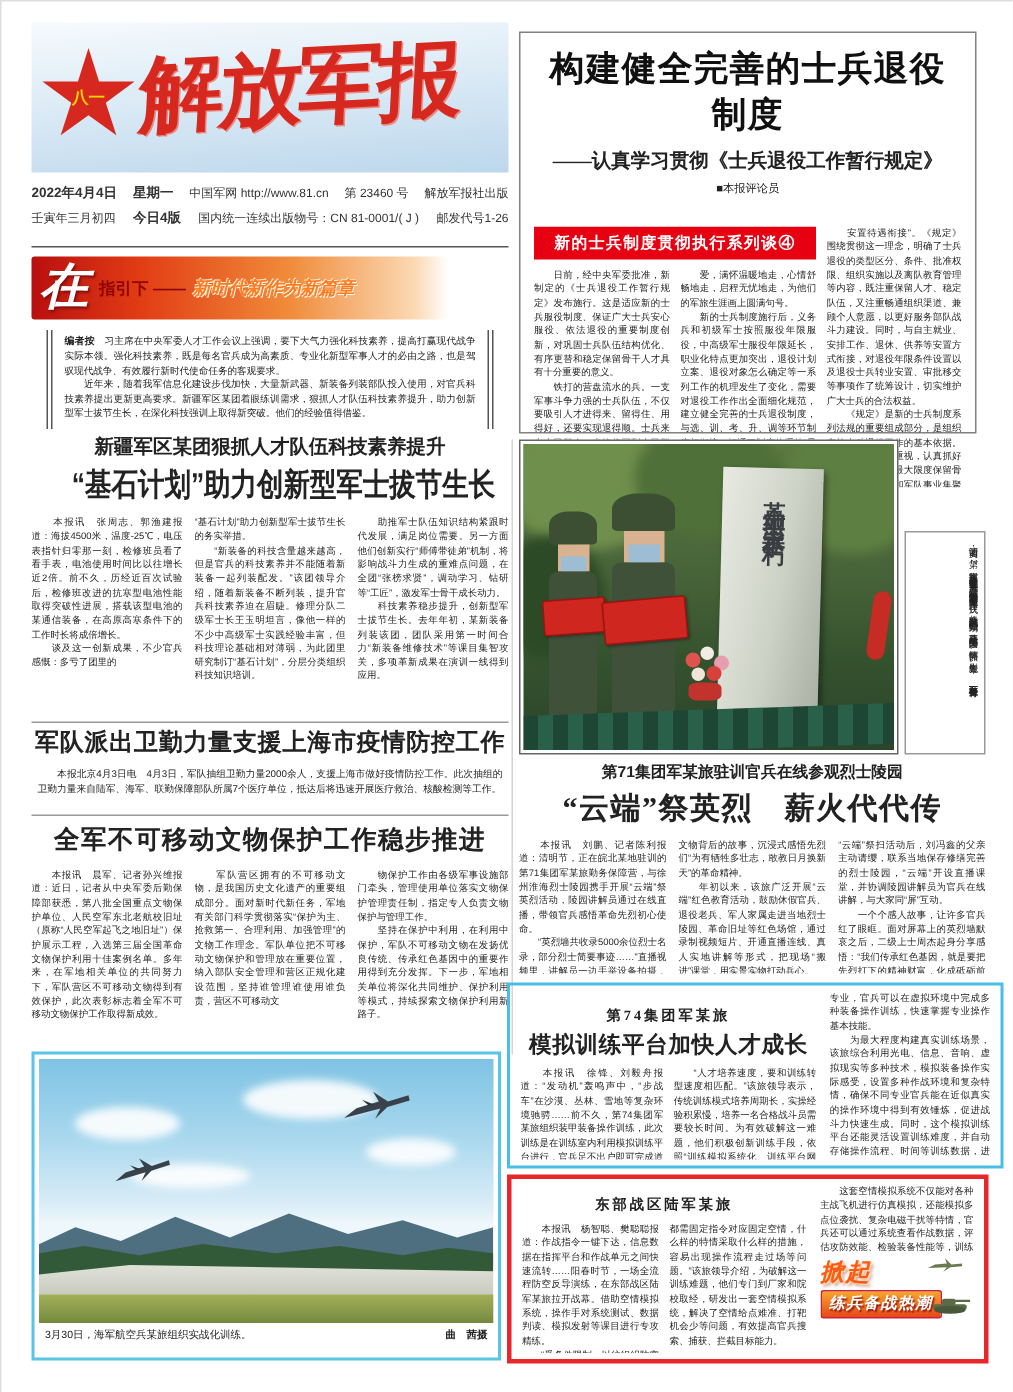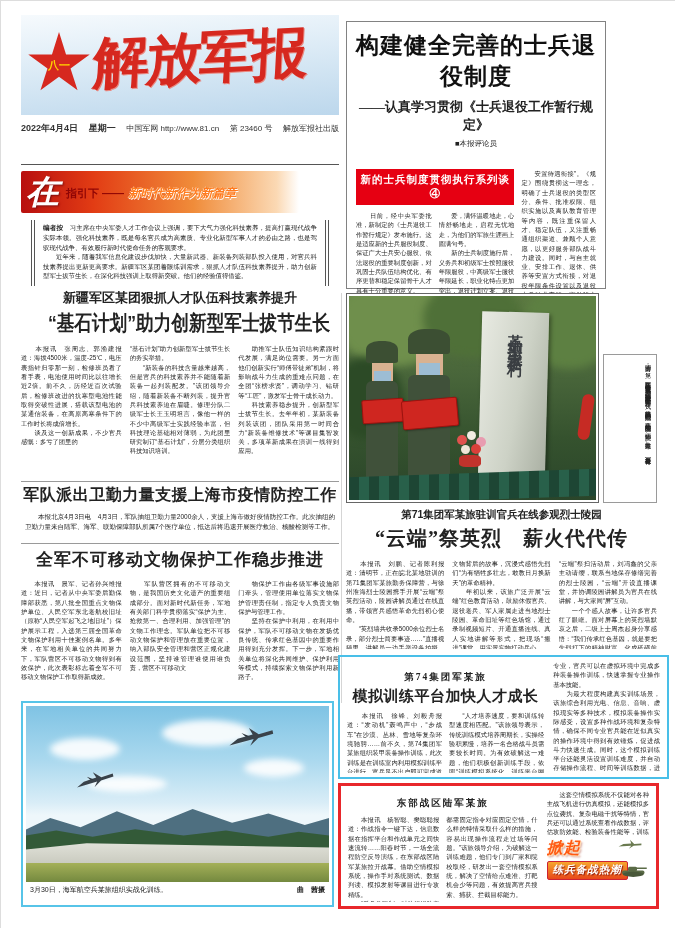--- a/index.html
+++ b/index.html
@@ -12,21 +12,21 @@
   .star{position:absolute;left:6px;top:17px;width:64px;height:64px;background:#d6281f;
         clip-path:polygon(50% 0%,61% 35%,98% 35%,68% 57%,79% 91%,50% 70%,21% 91%,32% 57%,2% 35%,39% 35%);}
   .star span{position:absolute;left:50%;top:52%;transform:translate(-50%,-50%);color:#ffd400;font-size:11px;font-weight:bold;}
   .paper-name{position:absolute;left:72px;top:6px;font-size:56px;font-weight:900;color:#d6281f;
         font-family:"Liberation Serif",serif;transform:rotate(-3deg) skewX(-6deg);letter-spacing:-3px;
         text-shadow:1px 1px 0 #e98a82;white-space:nowrap;}
   .mast-info{margin-top:7px;font-size:8px;color:#333;}
   .mast-row{display:flex;justify-content:space-between;align-items:baseline;margin-top:4px;}
   .mast-row .b{font-weight:bold;font-size:9px;}
   
-  .lead-box{position:absolute;left:345px;top:20px;width:260px;height:268px;border:1px solid #828282;
+  .lead-box{position:absolute;left:345px;top:20px;width:305px;height:268px;border:1px solid #828282;
             box-sizing:border-box;padding:8px 9px 6px;}
   .lead-title{text-align:center;font-size:23px;font-weight:900;letter-spacing:1px;color:#101010;}
   .lead-sub{text-align:center;font-size:13px;font-weight:bold;margin-top:6px;}
   .lead-byline{text-align:center;font-size:7.5px;margin-top:5px;}
   .lead-content{display:flex;gap:7px;margin-top:20px;height:174px;overflow:hidden;}
   .lead-left{width:66%;display:flex;flex-direction:column;}
   .series-badge{background:#e60012;color:#fff;font-weight:bold;font-size:10.5px;text-align:center;
                 padding:4px 2px;letter-spacing:1px;}
   .lead-cols2{display:flex;gap:7px;margin-top:6px;flex:1;overflow:hidden;}
   .col{font-size:6.3px;line-height:1.48;text-align:justify;white-space:pre-line;overflow:hidden;flex:1;color:#1d1d1d;}
@@ -142,20 +142,26 @@
       <div class="paper-name">解放军报</div>
     </div>
     <div class="mast-info">
       <div class="mast-row">
         <span class="b">2022年4月4日</span>
         <span class="b">星期一</span>
         <span>中国军网 http://www.81.cn</span>
         <span>第 23460 号</span>
         <span>解放军报社出版</span>
       </div>
+      <div class="mast-row">
+        <span>壬寅年三月初四</span>
+        <span class="b">今日4版</span>
+        <span>国内统一连续出版物号：CN 81-0001/( J )</span>
+        <span>邮发代号1-26</span>
+      </div>
     </div>
   </div>
 
   <div class="lead-box">
     <div class="lead-title">构建健全完善的士兵退役制度</div>
     <div class="lead-sub serif">——认真学习贯彻《士兵退役工作暂行规定》</div>
     <div class="lead-byline">■本报评论员</div>
     <div class="lead-content">
       <div class="lead-left">
         <div class="series-badge">新的士兵制度贯彻执行系列谈④</div>

